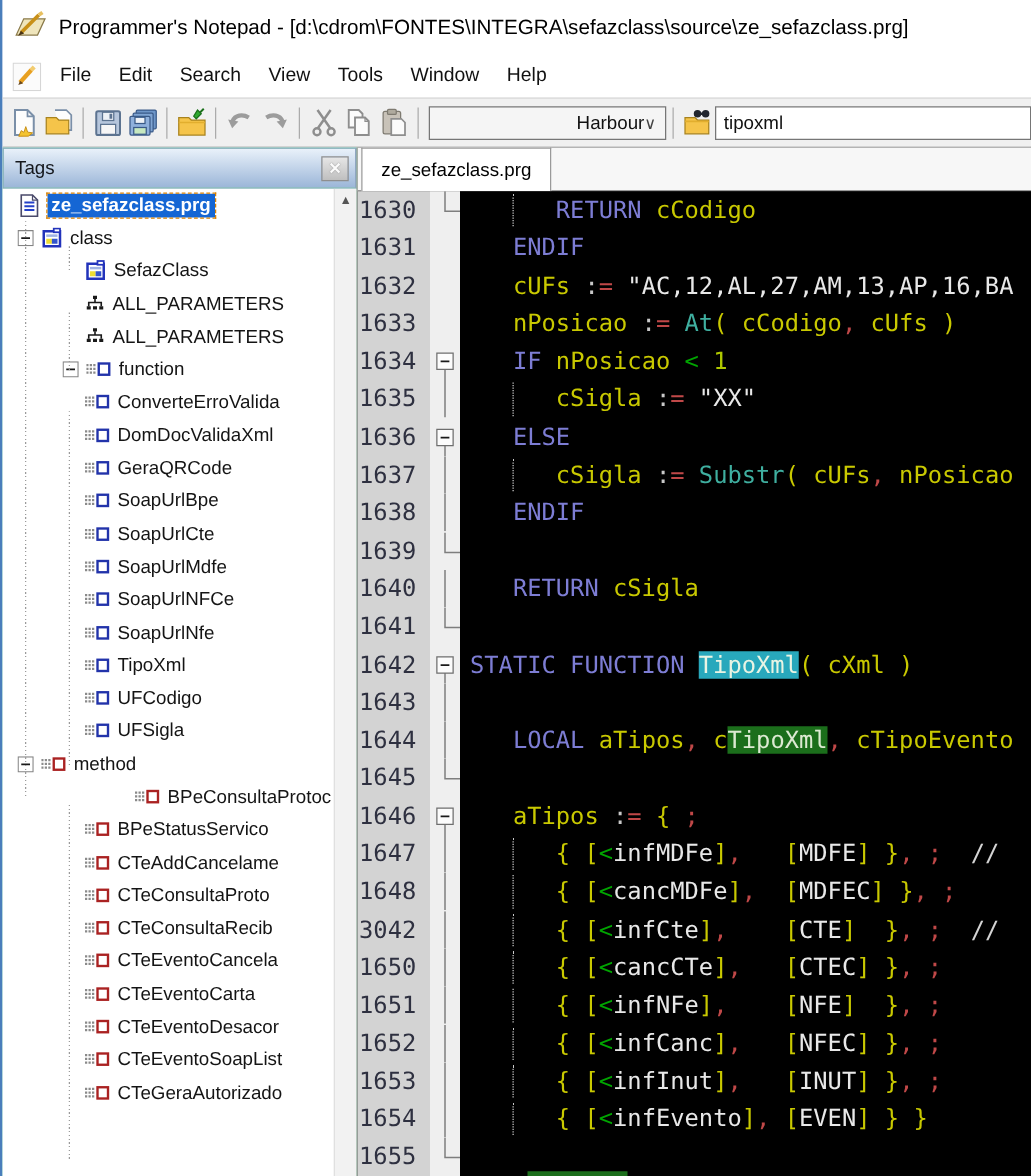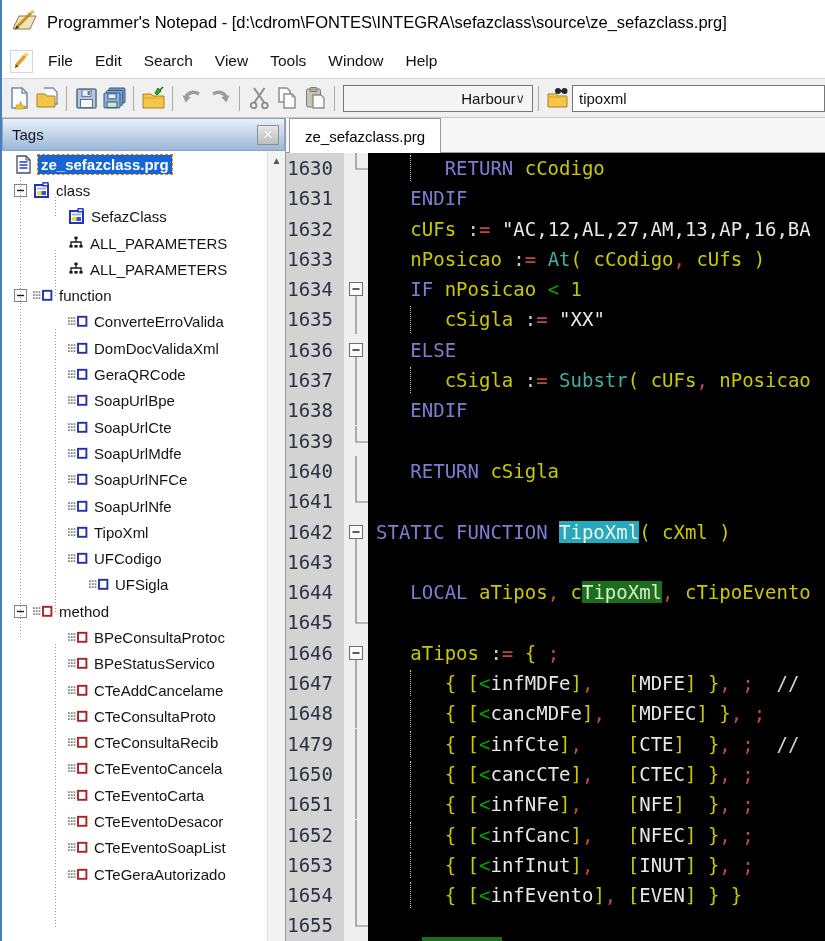--- a/index.html
+++ b/index.html
@@ -243,280 +243,280 @@
               <svg width="16" height="14" viewBox="0 0 16 14">
                 <path d="M8 3 v3 M3 9 V6 h10 v3" fill="none" stroke="#1A1A1A" stroke-width="1.3"></path>
                 <rect x="6.4" y="0.6" width="3.2" height="2.6" fill="#1A1A1A"></rect>
                 <rect x="1.4" y="9" width="3.2" height="2.6" fill="#1A1A1A"></rect>
                 <rect x="6.4" y="9" width="3.2" height="2.6" fill="#1A1A1A"></rect>
                 <rect x="11.4" y="9" width="3.2" height="2.6" fill="#1A1A1A"></rect>
               </svg>
             </span>
             <span class="lbl">ALL_PARAMETERS</span>
           </div>
+          <div class="trow" style="padding-left: 12px; margin-left: 36px;">
+            <span class="expander">
+              <svg width="13" height="13" viewBox="0 0 13 13">
+                <rect x="0.5" y="0.5" width="12" height="12" fill="#fff" stroke="#848484"></rect>
+                <path d="M3 6.5 h7" stroke="#1A1A1A" stroke-width="1.4"></path>
+              </svg>
+            </span>
+            <span class="ticon">
+              <svg width="20" height="15" viewBox="0 0 20 15">
+                <g fill="#8A8A8A">
+                  <rect x="0" y="3.2" width="1.8" height="1.8"></rect>
+                  <rect x="2.8" y="3.2" width="1.8" height="1.8"></rect>
+                  <rect x="5.6" y="3.2" width="1.8" height="1.8"></rect>
+                  <rect x="0" y="6.2" width="1.8" height="1.8"></rect>
+                  <rect x="2.8" y="6.2" width="1.8" height="1.8"></rect>
+                  <rect x="5.6" y="6.2" width="1.8" height="1.8"></rect>
+                  <rect x="0" y="9.2" width="1.8" height="1.8"></rect>
+                  <rect x="2.8" y="9.2" width="1.8" height="1.8"></rect>
+                  <rect x="5.6" y="9.2" width="1.8" height="1.8"></rect>
+                </g>
+                <rect x="10" y="2.8" width="8.4" height="9" fill="#fff" stroke="#2233AA" stroke-width="1.9"></rect>
+              </svg>
+            </span>
+            <span class="lbl">function</span>
+          </div>
+          <div class="trow" style="padding-left: 60px;">
+            <span class="ticon">
+              <svg width="20" height="15" viewBox="0 0 20 15">
+                <g fill="#8A8A8A">
+                  <rect x="0" y="3.2" width="1.8" height="1.8"></rect>
+                  <rect x="2.8" y="3.2" width="1.8" height="1.8"></rect>
+                  <rect x="5.6" y="3.2" width="1.8" height="1.8"></rect>
+                  <rect x="0" y="6.2" width="1.8" height="1.8"></rect>
+                  <rect x="2.8" y="6.2" width="1.8" height="1.8"></rect>
+                  <rect x="5.6" y="6.2" width="1.8" height="1.8"></rect>
+                  <rect x="0" y="9.2" width="1.8" height="1.8"></rect>
+                  <rect x="2.8" y="9.2" width="1.8" height="1.8"></rect>
+                  <rect x="5.6" y="9.2" width="1.8" height="1.8"></rect>
+                </g>
+                <rect x="10" y="2.8" width="8.4" height="9" fill="#fff" stroke="#2233AA" stroke-width="1.9"></rect>
+              </svg>
+            </span>
+            <span class="lbl">ConverteErroValida</span>
+          </div>
+          <div class="trow" style="padding-left: 60px;">
+            <span class="ticon">
+              <svg width="20" height="15" viewBox="0 0 20 15">
+                <g fill="#8A8A8A">
+                  <rect x="0" y="3.2" width="1.8" height="1.8"></rect>
+                  <rect x="2.8" y="3.2" width="1.8" height="1.8"></rect>
+                  <rect x="5.6" y="3.2" width="1.8" height="1.8"></rect>
+                  <rect x="0" y="6.2" width="1.8" height="1.8"></rect>
+                  <rect x="2.8" y="6.2" width="1.8" height="1.8"></rect>
+                  <rect x="5.6" y="6.2" width="1.8" height="1.8"></rect>
+                  <rect x="0" y="9.2" width="1.8" height="1.8"></rect>
+                  <rect x="2.8" y="9.2" width="1.8" height="1.8"></rect>
+                  <rect x="5.6" y="9.2" width="1.8" height="1.8"></rect>
+                </g>
+                <rect x="10" y="2.8" width="8.4" height="9" fill="#fff" stroke="#2233AA" stroke-width="1.9"></rect>
+              </svg>
+            </span>
+            <span class="lbl">DomDocValidaXml</span>
+          </div>
+          <div class="trow" style="padding-left: 60px;">
+            <span class="ticon">
+              <svg width="20" height="15" viewBox="0 0 20 15">
+                <g fill="#8A8A8A">
+                  <rect x="0" y="3.2" width="1.8" height="1.8"></rect>
+                  <rect x="2.8" y="3.2" width="1.8" height="1.8"></rect>
+                  <rect x="5.6" y="3.2" width="1.8" height="1.8"></rect>
+                  <rect x="0" y="6.2" width="1.8" height="1.8"></rect>
+                  <rect x="2.8" y="6.2" width="1.8" height="1.8"></rect>
+                  <rect x="5.6" y="6.2" width="1.8" height="1.8"></rect>
+                  <rect x="0" y="9.2" width="1.8" height="1.8"></rect>
+                  <rect x="2.8" y="9.2" width="1.8" height="1.8"></rect>
+                  <rect x="5.6" y="9.2" width="1.8" height="1.8"></rect>
+                </g>
+                <rect x="10" y="2.8" width="8.4" height="9" fill="#fff" stroke="#2233AA" stroke-width="1.9"></rect>
+              </svg>
+            </span>
+            <span class="lbl">GeraQRCode</span>
+          </div>
+          <div class="trow" style="padding-left: 60px;">
+            <span class="ticon">
+              <svg width="20" height="15" viewBox="0 0 20 15">
+                <g fill="#8A8A8A">
+                  <rect x="0" y="3.2" width="1.8" height="1.8"></rect>
+                  <rect x="2.8" y="3.2" width="1.8" height="1.8"></rect>
+                  <rect x="5.6" y="3.2" width="1.8" height="1.8"></rect>
+                  <rect x="0" y="6.2" width="1.8" height="1.8"></rect>
+                  <rect x="2.8" y="6.2" width="1.8" height="1.8"></rect>
+                  <rect x="5.6" y="6.2" width="1.8" height="1.8"></rect>
+                  <rect x="0" y="9.2" width="1.8" height="1.8"></rect>
+                  <rect x="2.8" y="9.2" width="1.8" height="1.8"></rect>
+                  <rect x="5.6" y="9.2" width="1.8" height="1.8"></rect>
+                </g>
+                <rect x="10" y="2.8" width="8.4" height="9" fill="#fff" stroke="#2233AA" stroke-width="1.9"></rect>
+              </svg>
+            </span>
+            <span class="lbl">SoapUrlBpe</span>
+          </div>
+          <div class="trow" style="padding-left: 60px;">
+            <span class="ticon">
+              <svg width="20" height="15" viewBox="0 0 20 15">
+                <g fill="#8A8A8A">
+                  <rect x="0" y="3.2" width="1.8" height="1.8"></rect>
+                  <rect x="2.8" y="3.2" width="1.8" height="1.8"></rect>
+                  <rect x="5.6" y="3.2" width="1.8" height="1.8"></rect>
+                  <rect x="0" y="6.2" width="1.8" height="1.8"></rect>
+                  <rect x="2.8" y="6.2" width="1.8" height="1.8"></rect>
+                  <rect x="5.6" y="6.2" width="1.8" height="1.8"></rect>
+                  <rect x="0" y="9.2" width="1.8" height="1.8"></rect>
+                  <rect x="2.8" y="9.2" width="1.8" height="1.8"></rect>
+                  <rect x="5.6" y="9.2" width="1.8" height="1.8"></rect>
+                </g>
+                <rect x="10" y="2.8" width="8.4" height="9" fill="#fff" stroke="#2233AA" stroke-width="1.9"></rect>
+              </svg>
+            </span>
+            <span class="lbl">SoapUrlCte</span>
+          </div>
+          <div class="trow" style="padding-left: 60px;">
+            <span class="ticon">
+              <svg width="20" height="15" viewBox="0 0 20 15">
+                <g fill="#8A8A8A">
+                  <rect x="0" y="3.2" width="1.8" height="1.8"></rect>
+                  <rect x="2.8" y="3.2" width="1.8" height="1.8"></rect>
+                  <rect x="5.6" y="3.2" width="1.8" height="1.8"></rect>
+                  <rect x="0" y="6.2" width="1.8" height="1.8"></rect>
+                  <rect x="2.8" y="6.2" width="1.8" height="1.8"></rect>
+                  <rect x="5.6" y="6.2" width="1.8" height="1.8"></rect>
+                  <rect x="0" y="9.2" width="1.8" height="1.8"></rect>
+                  <rect x="2.8" y="9.2" width="1.8" height="1.8"></rect>
+                  <rect x="5.6" y="9.2" width="1.8" height="1.8"></rect>
+                </g>
+                <rect x="10" y="2.8" width="8.4" height="9" fill="#fff" stroke="#2233AA" stroke-width="1.9"></rect>
+              </svg>
+            </span>
+            <span class="lbl">SoapUrlMdfe</span>
+          </div>
+          <div class="trow" style="padding-left: 60px;">
+            <span class="ticon">
+              <svg width="20" height="15" viewBox="0 0 20 15">
+                <g fill="#8A8A8A">
+                  <rect x="0" y="3.2" width="1.8" height="1.8"></rect>
+                  <rect x="2.8" y="3.2" width="1.8" height="1.8"></rect>
+                  <rect x="5.6" y="3.2" width="1.8" height="1.8"></rect>
+                  <rect x="0" y="6.2" width="1.8" height="1.8"></rect>
+                  <rect x="2.8" y="6.2" width="1.8" height="1.8"></rect>
+                  <rect x="5.6" y="6.2" width="1.8" height="1.8"></rect>
+                  <rect x="0" y="9.2" width="1.8" height="1.8"></rect>
+                  <rect x="2.8" y="9.2" width="1.8" height="1.8"></rect>
+                  <rect x="5.6" y="9.2" width="1.8" height="1.8"></rect>
+                </g>
+                <rect x="10" y="2.8" width="8.4" height="9" fill="#fff" stroke="#2233AA" stroke-width="1.9"></rect>
+              </svg>
+            </span>
+            <span class="lbl">SoapUrlNFCe</span>
+          </div>
+          <div class="trow" style="padding-left: 60px;">
+            <span class="ticon">
+              <svg width="20" height="15" viewBox="0 0 20 15">
+                <g fill="#8A8A8A">
+                  <rect x="0" y="3.2" width="1.8" height="1.8"></rect>
+                  <rect x="2.8" y="3.2" width="1.8" height="1.8"></rect>
+                  <rect x="5.6" y="3.2" width="1.8" height="1.8"></rect>
+                  <rect x="0" y="6.2" width="1.8" height="1.8"></rect>
+                  <rect x="2.8" y="6.2" width="1.8" height="1.8"></rect>
+                  <rect x="5.6" y="6.2" width="1.8" height="1.8"></rect>
+                  <rect x="0" y="9.2" width="1.8" height="1.8"></rect>
+                  <rect x="2.8" y="9.2" width="1.8" height="1.8"></rect>
+                  <rect x="5.6" y="9.2" width="1.8" height="1.8"></rect>
+                </g>
+                <rect x="10" y="2.8" width="8.4" height="9" fill="#fff" stroke="#2233AA" stroke-width="1.9"></rect>
+              </svg>
+            </span>
+            <span class="lbl">SoapUrlNfe</span>
+          </div>
+          <div class="trow" style="padding-left: 60px;">
+            <span class="ticon">
+              <svg width="20" height="15" viewBox="0 0 20 15">
+                <g fill="#8A8A8A">
+                  <rect x="0" y="3.2" width="1.8" height="1.8"></rect>
+                  <rect x="2.8" y="3.2" width="1.8" height="1.8"></rect>
+                  <rect x="5.6" y="3.2" width="1.8" height="1.8"></rect>
+                  <rect x="0" y="6.2" width="1.8" height="1.8"></rect>
+                  <rect x="2.8" y="6.2" width="1.8" height="1.8"></rect>
+                  <rect x="5.6" y="6.2" width="1.8" height="1.8"></rect>
+                  <rect x="0" y="9.2" width="1.8" height="1.8"></rect>
+                  <rect x="2.8" y="9.2" width="1.8" height="1.8"></rect>
+                  <rect x="5.6" y="9.2" width="1.8" height="1.8"></rect>
+                </g>
+                <rect x="10" y="2.8" width="8.4" height="9" fill="#fff" stroke="#2233AA" stroke-width="1.9"></rect>
+              </svg>
+            </span>
+            <span class="lbl">TipoXml</span>
+          </div>
+          <div class="trow" style="padding-left: 60px;">
+            <span class="ticon">
+              <svg width="20" height="15" viewBox="0 0 20 15">
+                <g fill="#8A8A8A">
+                  <rect x="0" y="3.2" width="1.8" height="1.8"></rect>
+                  <rect x="2.8" y="3.2" width="1.8" height="1.8"></rect>
+                  <rect x="5.6" y="3.2" width="1.8" height="1.8"></rect>
+                  <rect x="0" y="6.2" width="1.8" height="1.8"></rect>
+                  <rect x="2.8" y="6.2" width="1.8" height="1.8"></rect>
+                  <rect x="5.6" y="6.2" width="1.8" height="1.8"></rect>
+                  <rect x="0" y="9.2" width="1.8" height="1.8"></rect>
+                  <rect x="2.8" y="9.2" width="1.8" height="1.8"></rect>
+                  <rect x="5.6" y="9.2" width="1.8" height="1.8"></rect>
+                </g>
+                <rect x="10" y="2.8" width="8.4" height="9" fill="#fff" stroke="#2233AA" stroke-width="1.9"></rect>
+              </svg>
+            </span>
+            <span class="lbl">UFCodigo</span>
+          </div>
+          <div class="trow" style="padding-left: 60px;">
+            <span class="ticon">
+              <svg width="20" height="15" viewBox="0 0 20 15">
+                <g fill="#8A8A8A">
+                  <rect x="0" y="3.2" width="1.8" height="1.8"></rect>
+                  <rect x="2.8" y="3.2" width="1.8" height="1.8"></rect>
+                  <rect x="5.6" y="3.2" width="1.8" height="1.8"></rect>
+                  <rect x="0" y="6.2" width="1.8" height="1.8"></rect>
+                  <rect x="2.8" y="6.2" width="1.8" height="1.8"></rect>
+                  <rect x="5.6" y="6.2" width="1.8" height="1.8"></rect>
+                  <rect x="0" y="9.2" width="1.8" height="1.8"></rect>
+                  <rect x="2.8" y="9.2" width="1.8" height="1.8"></rect>
+                  <rect x="5.6" y="9.2" width="1.8" height="1.8"></rect>
+                </g>
+                <rect x="10" y="2.8" width="8.4" height="9" fill="#fff" stroke="#2233AA" stroke-width="1.9"></rect>
+              </svg>
+            </span>
+            <span class="lbl">UFSigla</span>
+          </div>
           <div class="trow" style="padding-left: 12px;">
             <span class="expander">
               <svg width="13" height="13" viewBox="0 0 13 13">
                 <rect x="0.5" y="0.5" width="12" height="12" fill="#fff" stroke="#848484"></rect>
                 <path d="M3 6.5 h7" stroke="#1A1A1A" stroke-width="1.4"></path>
               </svg>
             </span>
             <span class="ticon">
               <svg width="20" height="15" viewBox="0 0 20 15">
                 <g fill="#8A8A8A">
                   <rect x="0" y="3.2" width="1.8" height="1.8"></rect>
                   <rect x="2.8" y="3.2" width="1.8" height="1.8"></rect>
                   <rect x="5.6" y="3.2" width="1.8" height="1.8"></rect>
                   <rect x="0" y="6.2" width="1.8" height="1.8"></rect>
                   <rect x="2.8" y="6.2" width="1.8" height="1.8"></rect>
                   <rect x="5.6" y="6.2" width="1.8" height="1.8"></rect>
                   <rect x="0" y="9.2" width="1.8" height="1.8"></rect>
                   <rect x="2.8" y="9.2" width="1.8" height="1.8"></rect>
                   <rect x="5.6" y="9.2" width="1.8" height="1.8"></rect>
                 </g>
-                <rect x="10" y="2.8" width="8.4" height="9" fill="#fff" stroke="#2233AA" stroke-width="1.9"></rect>
-              </svg>
-            </span>
-            <span class="lbl">function</span>
-          </div>
-          <div class="trow" style="padding-left: 60px;">
-            <span class="ticon">
-              <svg width="20" height="15" viewBox="0 0 20 15">
-                <g fill="#8A8A8A">
-                  <rect x="0" y="3.2" width="1.8" height="1.8"></rect>
-                  <rect x="2.8" y="3.2" width="1.8" height="1.8"></rect>
-                  <rect x="5.6" y="3.2" width="1.8" height="1.8"></rect>
-                  <rect x="0" y="6.2" width="1.8" height="1.8"></rect>
-                  <rect x="2.8" y="6.2" width="1.8" height="1.8"></rect>
-                  <rect x="5.6" y="6.2" width="1.8" height="1.8"></rect>
-                  <rect x="0" y="9.2" width="1.8" height="1.8"></rect>
-                  <rect x="2.8" y="9.2" width="1.8" height="1.8"></rect>
-                  <rect x="5.6" y="9.2" width="1.8" height="1.8"></rect>
-                </g>
-                <rect x="10" y="2.8" width="8.4" height="9" fill="#fff" stroke="#2233AA" stroke-width="1.9"></rect>
-              </svg>
-            </span>
-            <span class="lbl">ConverteErroValida</span>
-          </div>
-          <div class="trow" style="padding-left: 60px;">
-            <span class="ticon">
-              <svg width="20" height="15" viewBox="0 0 20 15">
-                <g fill="#8A8A8A">
-                  <rect x="0" y="3.2" width="1.8" height="1.8"></rect>
-                  <rect x="2.8" y="3.2" width="1.8" height="1.8"></rect>
-                  <rect x="5.6" y="3.2" width="1.8" height="1.8"></rect>
-                  <rect x="0" y="6.2" width="1.8" height="1.8"></rect>
-                  <rect x="2.8" y="6.2" width="1.8" height="1.8"></rect>
-                  <rect x="5.6" y="6.2" width="1.8" height="1.8"></rect>
-                  <rect x="0" y="9.2" width="1.8" height="1.8"></rect>
-                  <rect x="2.8" y="9.2" width="1.8" height="1.8"></rect>
-                  <rect x="5.6" y="9.2" width="1.8" height="1.8"></rect>
-                </g>
-                <rect x="10" y="2.8" width="8.4" height="9" fill="#fff" stroke="#2233AA" stroke-width="1.9"></rect>
-              </svg>
-            </span>
-            <span class="lbl">DomDocValidaXml</span>
-          </div>
-          <div class="trow" style="padding-left: 60px;">
-            <span class="ticon">
-              <svg width="20" height="15" viewBox="0 0 20 15">
-                <g fill="#8A8A8A">
-                  <rect x="0" y="3.2" width="1.8" height="1.8"></rect>
-                  <rect x="2.8" y="3.2" width="1.8" height="1.8"></rect>
-                  <rect x="5.6" y="3.2" width="1.8" height="1.8"></rect>
-                  <rect x="0" y="6.2" width="1.8" height="1.8"></rect>
-                  <rect x="2.8" y="6.2" width="1.8" height="1.8"></rect>
-                  <rect x="5.6" y="6.2" width="1.8" height="1.8"></rect>
-                  <rect x="0" y="9.2" width="1.8" height="1.8"></rect>
-                  <rect x="2.8" y="9.2" width="1.8" height="1.8"></rect>
-                  <rect x="5.6" y="9.2" width="1.8" height="1.8"></rect>
-                </g>
-                <rect x="10" y="2.8" width="8.4" height="9" fill="#fff" stroke="#2233AA" stroke-width="1.9"></rect>
-              </svg>
-            </span>
-            <span class="lbl">GeraQRCode</span>
-          </div>
-          <div class="trow" style="padding-left: 60px;">
-            <span class="ticon">
-              <svg width="20" height="15" viewBox="0 0 20 15">
-                <g fill="#8A8A8A">
-                  <rect x="0" y="3.2" width="1.8" height="1.8"></rect>
-                  <rect x="2.8" y="3.2" width="1.8" height="1.8"></rect>
-                  <rect x="5.6" y="3.2" width="1.8" height="1.8"></rect>
-                  <rect x="0" y="6.2" width="1.8" height="1.8"></rect>
-                  <rect x="2.8" y="6.2" width="1.8" height="1.8"></rect>
-                  <rect x="5.6" y="6.2" width="1.8" height="1.8"></rect>
-                  <rect x="0" y="9.2" width="1.8" height="1.8"></rect>
-                  <rect x="2.8" y="9.2" width="1.8" height="1.8"></rect>
-                  <rect x="5.6" y="9.2" width="1.8" height="1.8"></rect>
-                </g>
-                <rect x="10" y="2.8" width="8.4" height="9" fill="#fff" stroke="#2233AA" stroke-width="1.9"></rect>
-              </svg>
-            </span>
-            <span class="lbl">SoapUrlBpe</span>
-          </div>
-          <div class="trow" style="padding-left: 60px;">
-            <span class="ticon">
-              <svg width="20" height="15" viewBox="0 0 20 15">
-                <g fill="#8A8A8A">
-                  <rect x="0" y="3.2" width="1.8" height="1.8"></rect>
-                  <rect x="2.8" y="3.2" width="1.8" height="1.8"></rect>
-                  <rect x="5.6" y="3.2" width="1.8" height="1.8"></rect>
-                  <rect x="0" y="6.2" width="1.8" height="1.8"></rect>
-                  <rect x="2.8" y="6.2" width="1.8" height="1.8"></rect>
-                  <rect x="5.6" y="6.2" width="1.8" height="1.8"></rect>
-                  <rect x="0" y="9.2" width="1.8" height="1.8"></rect>
-                  <rect x="2.8" y="9.2" width="1.8" height="1.8"></rect>
-                  <rect x="5.6" y="9.2" width="1.8" height="1.8"></rect>
-                </g>
-                <rect x="10" y="2.8" width="8.4" height="9" fill="#fff" stroke="#2233AA" stroke-width="1.9"></rect>
-              </svg>
-            </span>
-            <span class="lbl">SoapUrlCte</span>
-          </div>
-          <div class="trow" style="padding-left: 60px;">
-            <span class="ticon">
-              <svg width="20" height="15" viewBox="0 0 20 15">
-                <g fill="#8A8A8A">
-                  <rect x="0" y="3.2" width="1.8" height="1.8"></rect>
-                  <rect x="2.8" y="3.2" width="1.8" height="1.8"></rect>
-                  <rect x="5.6" y="3.2" width="1.8" height="1.8"></rect>
-                  <rect x="0" y="6.2" width="1.8" height="1.8"></rect>
-                  <rect x="2.8" y="6.2" width="1.8" height="1.8"></rect>
-                  <rect x="5.6" y="6.2" width="1.8" height="1.8"></rect>
-                  <rect x="0" y="9.2" width="1.8" height="1.8"></rect>
-                  <rect x="2.8" y="9.2" width="1.8" height="1.8"></rect>
-                  <rect x="5.6" y="9.2" width="1.8" height="1.8"></rect>
-                </g>
-                <rect x="10" y="2.8" width="8.4" height="9" fill="#fff" stroke="#2233AA" stroke-width="1.9"></rect>
-              </svg>
-            </span>
-            <span class="lbl">SoapUrlMdfe</span>
-          </div>
-          <div class="trow" style="padding-left: 60px;">
-            <span class="ticon">
-              <svg width="20" height="15" viewBox="0 0 20 15">
-                <g fill="#8A8A8A">
-                  <rect x="0" y="3.2" width="1.8" height="1.8"></rect>
-                  <rect x="2.8" y="3.2" width="1.8" height="1.8"></rect>
-                  <rect x="5.6" y="3.2" width="1.8" height="1.8"></rect>
-                  <rect x="0" y="6.2" width="1.8" height="1.8"></rect>
-                  <rect x="2.8" y="6.2" width="1.8" height="1.8"></rect>
-                  <rect x="5.6" y="6.2" width="1.8" height="1.8"></rect>
-                  <rect x="0" y="9.2" width="1.8" height="1.8"></rect>
-                  <rect x="2.8" y="9.2" width="1.8" height="1.8"></rect>
-                  <rect x="5.6" y="9.2" width="1.8" height="1.8"></rect>
-                </g>
-                <rect x="10" y="2.8" width="8.4" height="9" fill="#fff" stroke="#2233AA" stroke-width="1.9"></rect>
-              </svg>
-            </span>
-            <span class="lbl">SoapUrlNFCe</span>
-          </div>
-          <div class="trow" style="padding-left: 60px;">
-            <span class="ticon">
-              <svg width="20" height="15" viewBox="0 0 20 15">
-                <g fill="#8A8A8A">
-                  <rect x="0" y="3.2" width="1.8" height="1.8"></rect>
-                  <rect x="2.8" y="3.2" width="1.8" height="1.8"></rect>
-                  <rect x="5.6" y="3.2" width="1.8" height="1.8"></rect>
-                  <rect x="0" y="6.2" width="1.8" height="1.8"></rect>
-                  <rect x="2.8" y="6.2" width="1.8" height="1.8"></rect>
-                  <rect x="5.6" y="6.2" width="1.8" height="1.8"></rect>
-                  <rect x="0" y="9.2" width="1.8" height="1.8"></rect>
-                  <rect x="2.8" y="9.2" width="1.8" height="1.8"></rect>
-                  <rect x="5.6" y="9.2" width="1.8" height="1.8"></rect>
-                </g>
-                <rect x="10" y="2.8" width="8.4" height="9" fill="#fff" stroke="#2233AA" stroke-width="1.9"></rect>
-              </svg>
-            </span>
-            <span class="lbl">SoapUrlNfe</span>
-          </div>
-          <div class="trow" style="padding-left: 60px;">
-            <span class="ticon">
-              <svg width="20" height="15" viewBox="0 0 20 15">
-                <g fill="#8A8A8A">
-                  <rect x="0" y="3.2" width="1.8" height="1.8"></rect>
-                  <rect x="2.8" y="3.2" width="1.8" height="1.8"></rect>
-                  <rect x="5.6" y="3.2" width="1.8" height="1.8"></rect>
-                  <rect x="0" y="6.2" width="1.8" height="1.8"></rect>
-                  <rect x="2.8" y="6.2" width="1.8" height="1.8"></rect>
-                  <rect x="5.6" y="6.2" width="1.8" height="1.8"></rect>
-                  <rect x="0" y="9.2" width="1.8" height="1.8"></rect>
-                  <rect x="2.8" y="9.2" width="1.8" height="1.8"></rect>
-                  <rect x="5.6" y="9.2" width="1.8" height="1.8"></rect>
-                </g>
-                <rect x="10" y="2.8" width="8.4" height="9" fill="#fff" stroke="#2233AA" stroke-width="1.9"></rect>
-              </svg>
-            </span>
-            <span class="lbl">TipoXml</span>
-          </div>
-          <div class="trow" style="padding-left: 60px;">
-            <span class="ticon">
-              <svg width="20" height="15" viewBox="0 0 20 15">
-                <g fill="#8A8A8A">
-                  <rect x="0" y="3.2" width="1.8" height="1.8"></rect>
-                  <rect x="2.8" y="3.2" width="1.8" height="1.8"></rect>
-                  <rect x="5.6" y="3.2" width="1.8" height="1.8"></rect>
-                  <rect x="0" y="6.2" width="1.8" height="1.8"></rect>
-                  <rect x="2.8" y="6.2" width="1.8" height="1.8"></rect>
-                  <rect x="5.6" y="6.2" width="1.8" height="1.8"></rect>
-                  <rect x="0" y="9.2" width="1.8" height="1.8"></rect>
-                  <rect x="2.8" y="9.2" width="1.8" height="1.8"></rect>
-                  <rect x="5.6" y="9.2" width="1.8" height="1.8"></rect>
-                </g>
-                <rect x="10" y="2.8" width="8.4" height="9" fill="#fff" stroke="#2233AA" stroke-width="1.9"></rect>
-              </svg>
-            </span>
-            <span class="lbl">UFCodigo</span>
-          </div>
-          <div class="trow" style="padding-left: 60px; margin-left: 21px;">
-            <span class="ticon">
-              <svg width="20" height="15" viewBox="0 0 20 15">
-                <g fill="#8A8A8A">
-                  <rect x="0" y="3.2" width="1.8" height="1.8"></rect>
-                  <rect x="2.8" y="3.2" width="1.8" height="1.8"></rect>
-                  <rect x="5.6" y="3.2" width="1.8" height="1.8"></rect>
-                  <rect x="0" y="6.2" width="1.8" height="1.8"></rect>
-                  <rect x="2.8" y="6.2" width="1.8" height="1.8"></rect>
-                  <rect x="5.6" y="6.2" width="1.8" height="1.8"></rect>
-                  <rect x="0" y="9.2" width="1.8" height="1.8"></rect>
-                  <rect x="2.8" y="9.2" width="1.8" height="1.8"></rect>
-                  <rect x="5.6" y="9.2" width="1.8" height="1.8"></rect>
-                </g>
-                <rect x="10" y="2.8" width="8.4" height="9" fill="#fff" stroke="#2233AA" stroke-width="1.9"></rect>
-              </svg>
-            </span>
-            <span class="lbl">UFSigla</span>
-          </div>
-          <div class="trow" style="padding-left: 12px;">
-            <span class="expander">
-              <svg width="13" height="13" viewBox="0 0 13 13">
-                <rect x="0.5" y="0.5" width="12" height="12" fill="#fff" stroke="#848484"></rect>
-                <path d="M3 6.5 h7" stroke="#1A1A1A" stroke-width="1.4"></path>
-              </svg>
-            </span>
-            <span class="ticon">
-              <svg width="20" height="15" viewBox="0 0 20 15">
-                <g fill="#8A8A8A">
-                  <rect x="0" y="3.2" width="1.8" height="1.8"></rect>
-                  <rect x="2.8" y="3.2" width="1.8" height="1.8"></rect>
-                  <rect x="5.6" y="3.2" width="1.8" height="1.8"></rect>
-                  <rect x="0" y="6.2" width="1.8" height="1.8"></rect>
-                  <rect x="2.8" y="6.2" width="1.8" height="1.8"></rect>
-                  <rect x="5.6" y="6.2" width="1.8" height="1.8"></rect>
-                  <rect x="0" y="9.2" width="1.8" height="1.8"></rect>
-                  <rect x="2.8" y="9.2" width="1.8" height="1.8"></rect>
-                  <rect x="5.6" y="9.2" width="1.8" height="1.8"></rect>
-                </g>
                 <rect x="10" y="2.8" width="8.4" height="9" fill="#fff" stroke="#AA2222" stroke-width="1.9"></rect>
               </svg>
             </span>
             <span class="lbl">method</span>
           </div>
-          <div class="trow" style="padding-left: 60px;">
+          <div class="trow" style="padding-left: 60px; justify-content: flex-end;">
             <span class="ticon">
               <svg width="20" height="15" viewBox="0 0 20 15">
                 <g fill="#8A8A8A">
                   <rect x="0" y="3.2" width="1.8" height="1.8"></rect>
                   <rect x="2.8" y="3.2" width="1.8" height="1.8"></rect>
                   <rect x="5.6" y="3.2" width="1.8" height="1.8"></rect>
                   <rect x="0" y="6.2" width="1.8" height="1.8"></rect>
                   <rect x="2.8" y="6.2" width="1.8" height="1.8"></rect>
                   <rect x="5.6" y="6.2" width="1.8" height="1.8"></rect>
                   <rect x="0" y="9.2" width="1.8" height="1.8"></rect>
@@ -730,21 +730,21 @@
             <div>1639</div>
             <div>1640</div>
             <div>1641</div>
             <div>1642</div>
             <div>1643</div>
             <div>1644</div>
             <div>1645</div>
             <div>1646</div>
             <div>1647</div>
             <div>1648</div>
-            <div>1479</div>
+            <div>3042</div>
             <div>1650</div>
             <div>1651</div>
             <div>1652</div>
             <div>1653</div>
             <div>1654</div>
             <div>1655</div>
           </div>
         <div class="folds" id="folds">
             <div><svg width="24" height="30">
                 <path d="M12 0 V16 H24" fill="none" stroke="#7E7E7E" stroke-width="1.2"></path>

